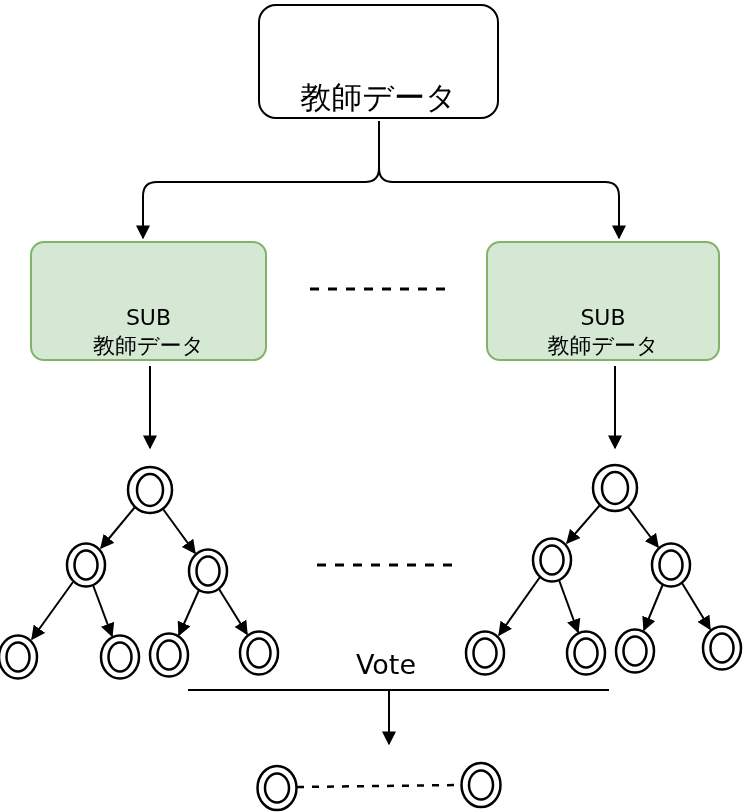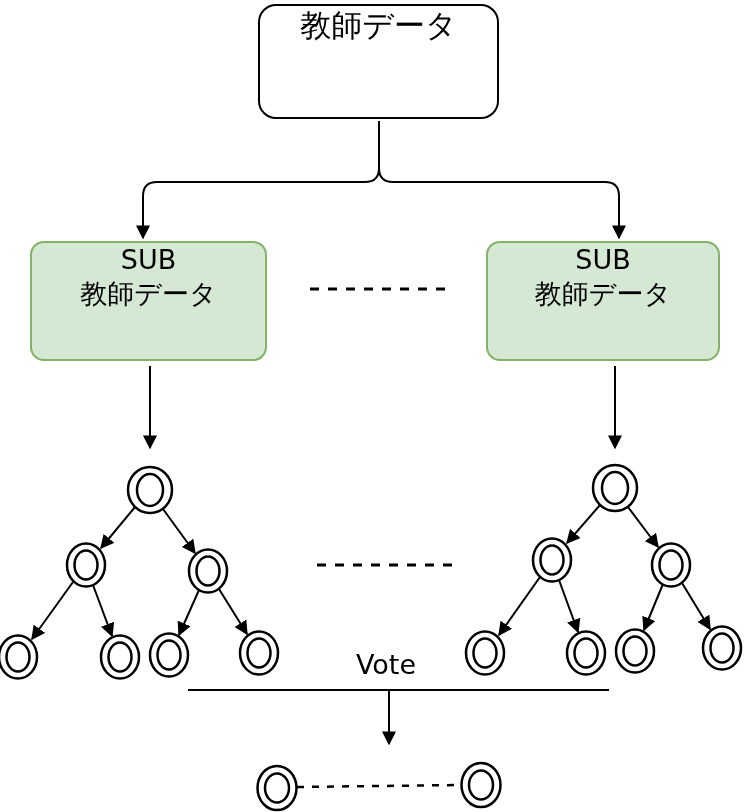--- a/index.html
+++ b/index.html
@@ -21,21 +21,21 @@
     top: 0;
     width: 748px;
     height: 812px;
   }
   .box {
     position: absolute;
     box-sizing: border-box;
     display: flex;
     flex-direction: column;
     align-items: center;
-    justify-content: flex-start;
+    justify-content: flex-end;
     text-align: center;
     color: #000000;
     background: #ffffff;
     border: 2px solid #000000;
     line-height: 1.25;
   }
   .box.root-box {
     left: 258px;
     top: 4px;
     width: 241px;
@@ -43,21 +43,21 @@
     border-radius: 18px;
     font-size: 31px;
   }
   .box.sub-box {
     width: 237px;
     height: 120px;
     top: 241px;
     border-radius: 14px;
     background: #d5e8d4;
     border: 2px solid #82b366;
-    font-size: 27px;
+    font-size: 22px;
   }
   .box.sub-box.left  { left: 30px; }
   .box.sub-box.right { left: 486px; width: 234px; }
   .vote-label {
     position: absolute;
     left: 346px;
     top: 649px;
     width: 80px;
     text-align: center;
     font-size: 27px;

